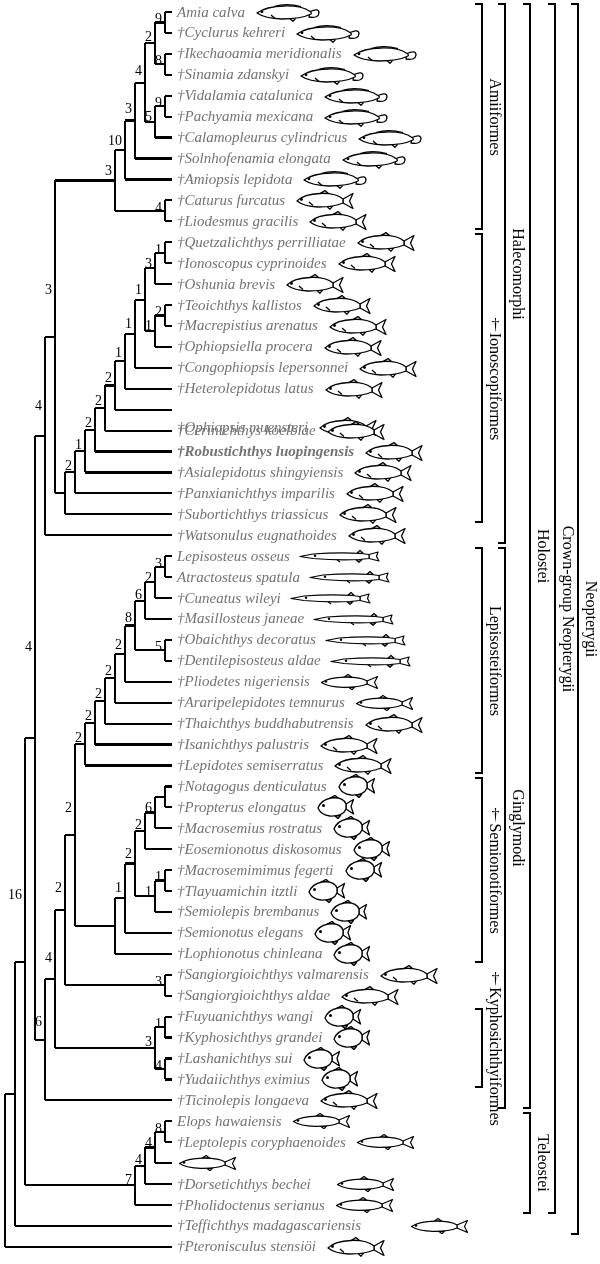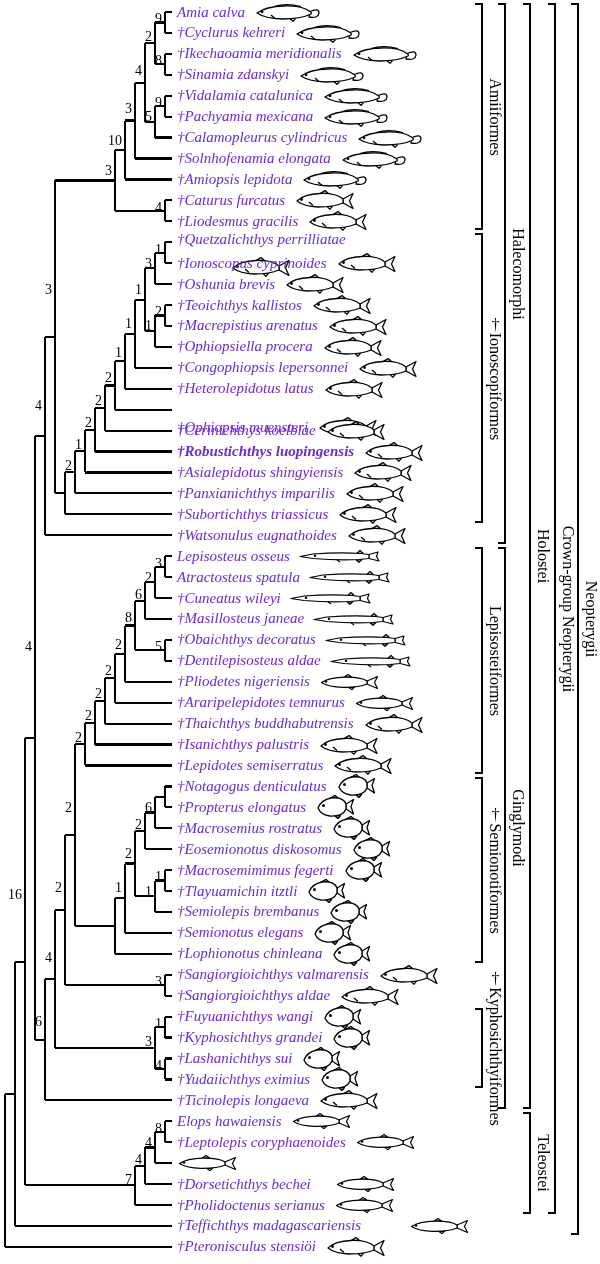--- a/index.html
+++ b/index.html
@@ -1,20 +1,20 @@
 <!DOCTYPE html>
 <html><head>
 <meta charset="utf-8">
 <style>
   html,body{margin:0;padding:0;background:#fff;}
   .figure{position:relative;width:600px;height:1264px;background:#fff;overflow:hidden;
           font-family:"Liberation Serif","DejaVu Serif",serif;}
   svg.layer{position:absolute;left:0;top:0;}
   .taxon{position:absolute;display:flex;align-items:center;gap:9px;height:22px;}
-  .taxon .nm{font-style:italic;font-size:15px;color:#6d28d9;white-space:nowrap;}
+  .taxon .nm{font-style:italic;font-size:15px;color:#737373;white-space:nowrap;}
   .taxon.bold .nm{font-weight:bold;}
   .fish{flex:0 0 auto;display:block;}
   .clade-label{position:absolute;writing-mode:vertical-rl;text-orientation:mixed;
                font-size:16px;color:#000;white-space:nowrap;transform:translateY(-50%);}
   .support{font-size:14px;font-family:"Liberation Serif","DejaVu Serif",serif;}
 </style>
 </head>
 <body>
 
 <div class="figure">
@@ -383,21 +383,21 @@
         <svg class="fish" width="62" height="20" viewBox="0 0 62 20">
           <use href="#f-fusiform"></use>
         </svg>
       </div>
       <div class="taxon" style="left: 177px; top: 210.3px;">
         <span class="nm">†Liodesmus gracilis</span>
         <svg class="fish" width="62" height="20" viewBox="0 0 62 20">
           <use href="#f-fusiform"></use>
         </svg>
       </div>
-      <div class="taxon" style="left: 177px; top: 231.23px; flex-direction: column;">
+      <div class="taxon" style="left: 177px; top: 231.23px;">
         <span class="nm">†Quetzalichthys perrilliatae</span>
         <svg class="fish" width="62" height="20" viewBox="0 0 62 20">
           <use href="#f-fusiform"></use>
         </svg>
       </div>
       <div class="taxon" style="left: 177px; top: 252.16px;">
         <span class="nm">†Ionoscopus cyprinoides</span>
         <svg class="fish" width="62" height="20" viewBox="0 0 62 20">
           <use href="#f-fusiform"></use>
         </svg>

